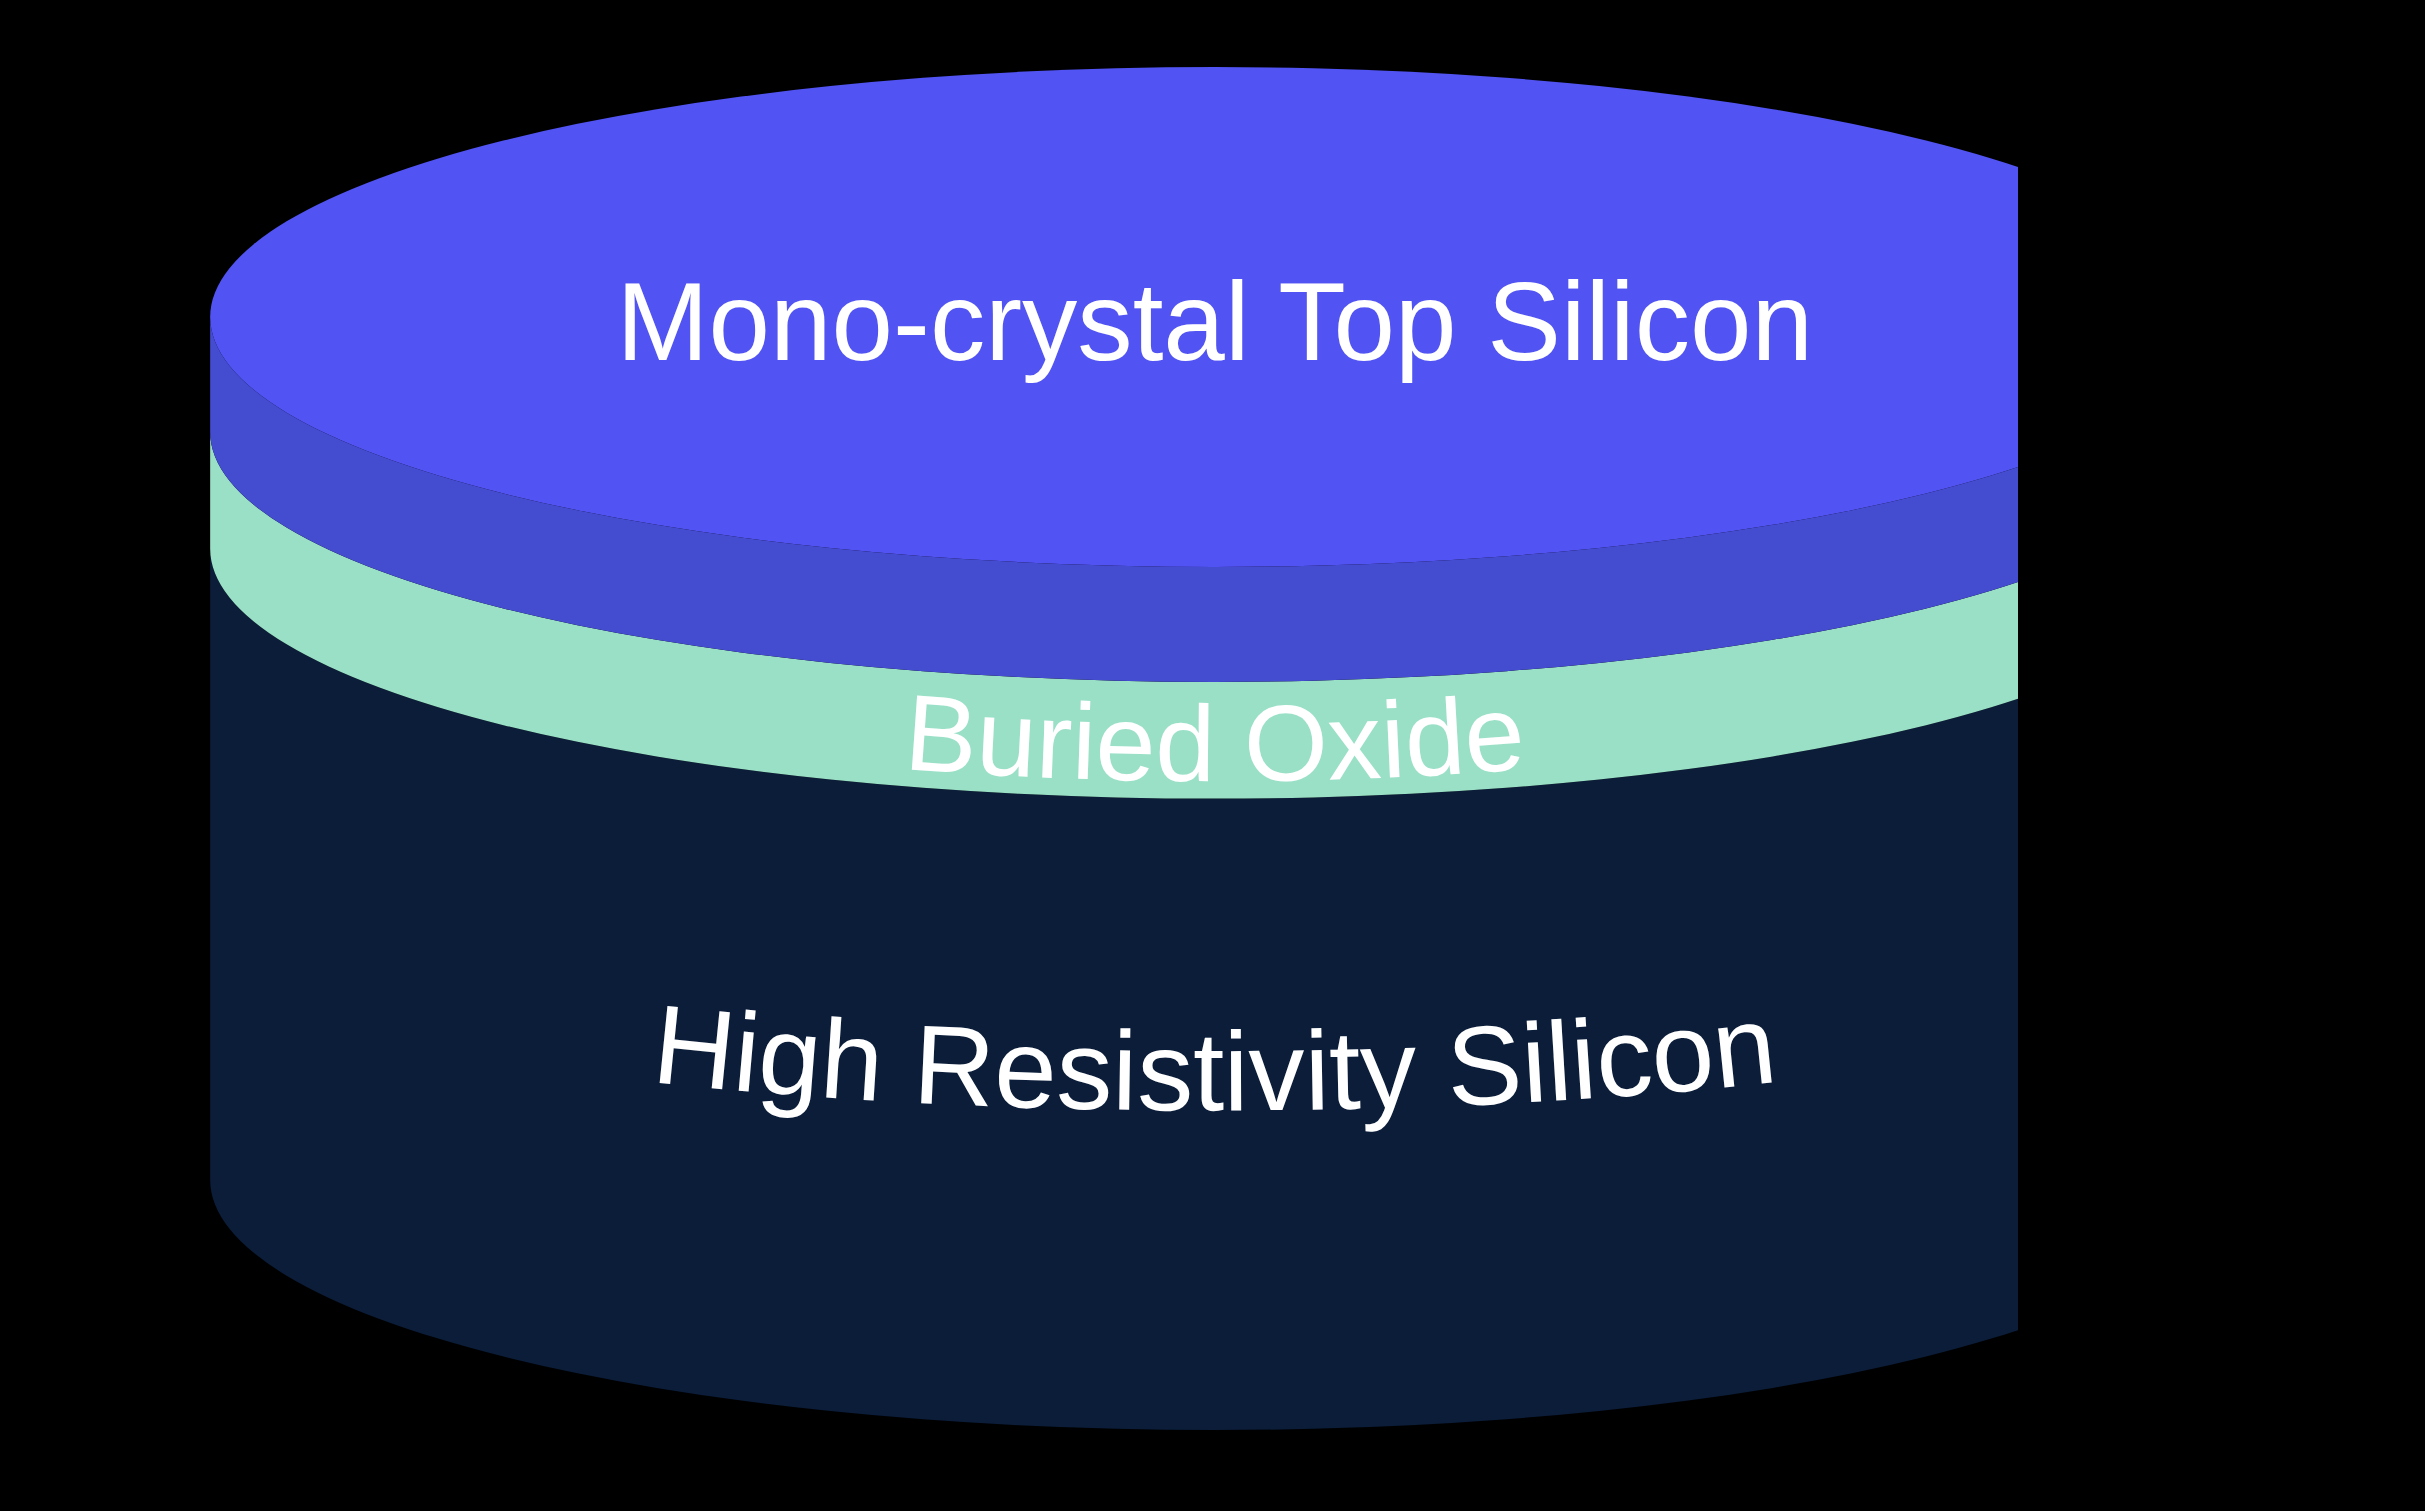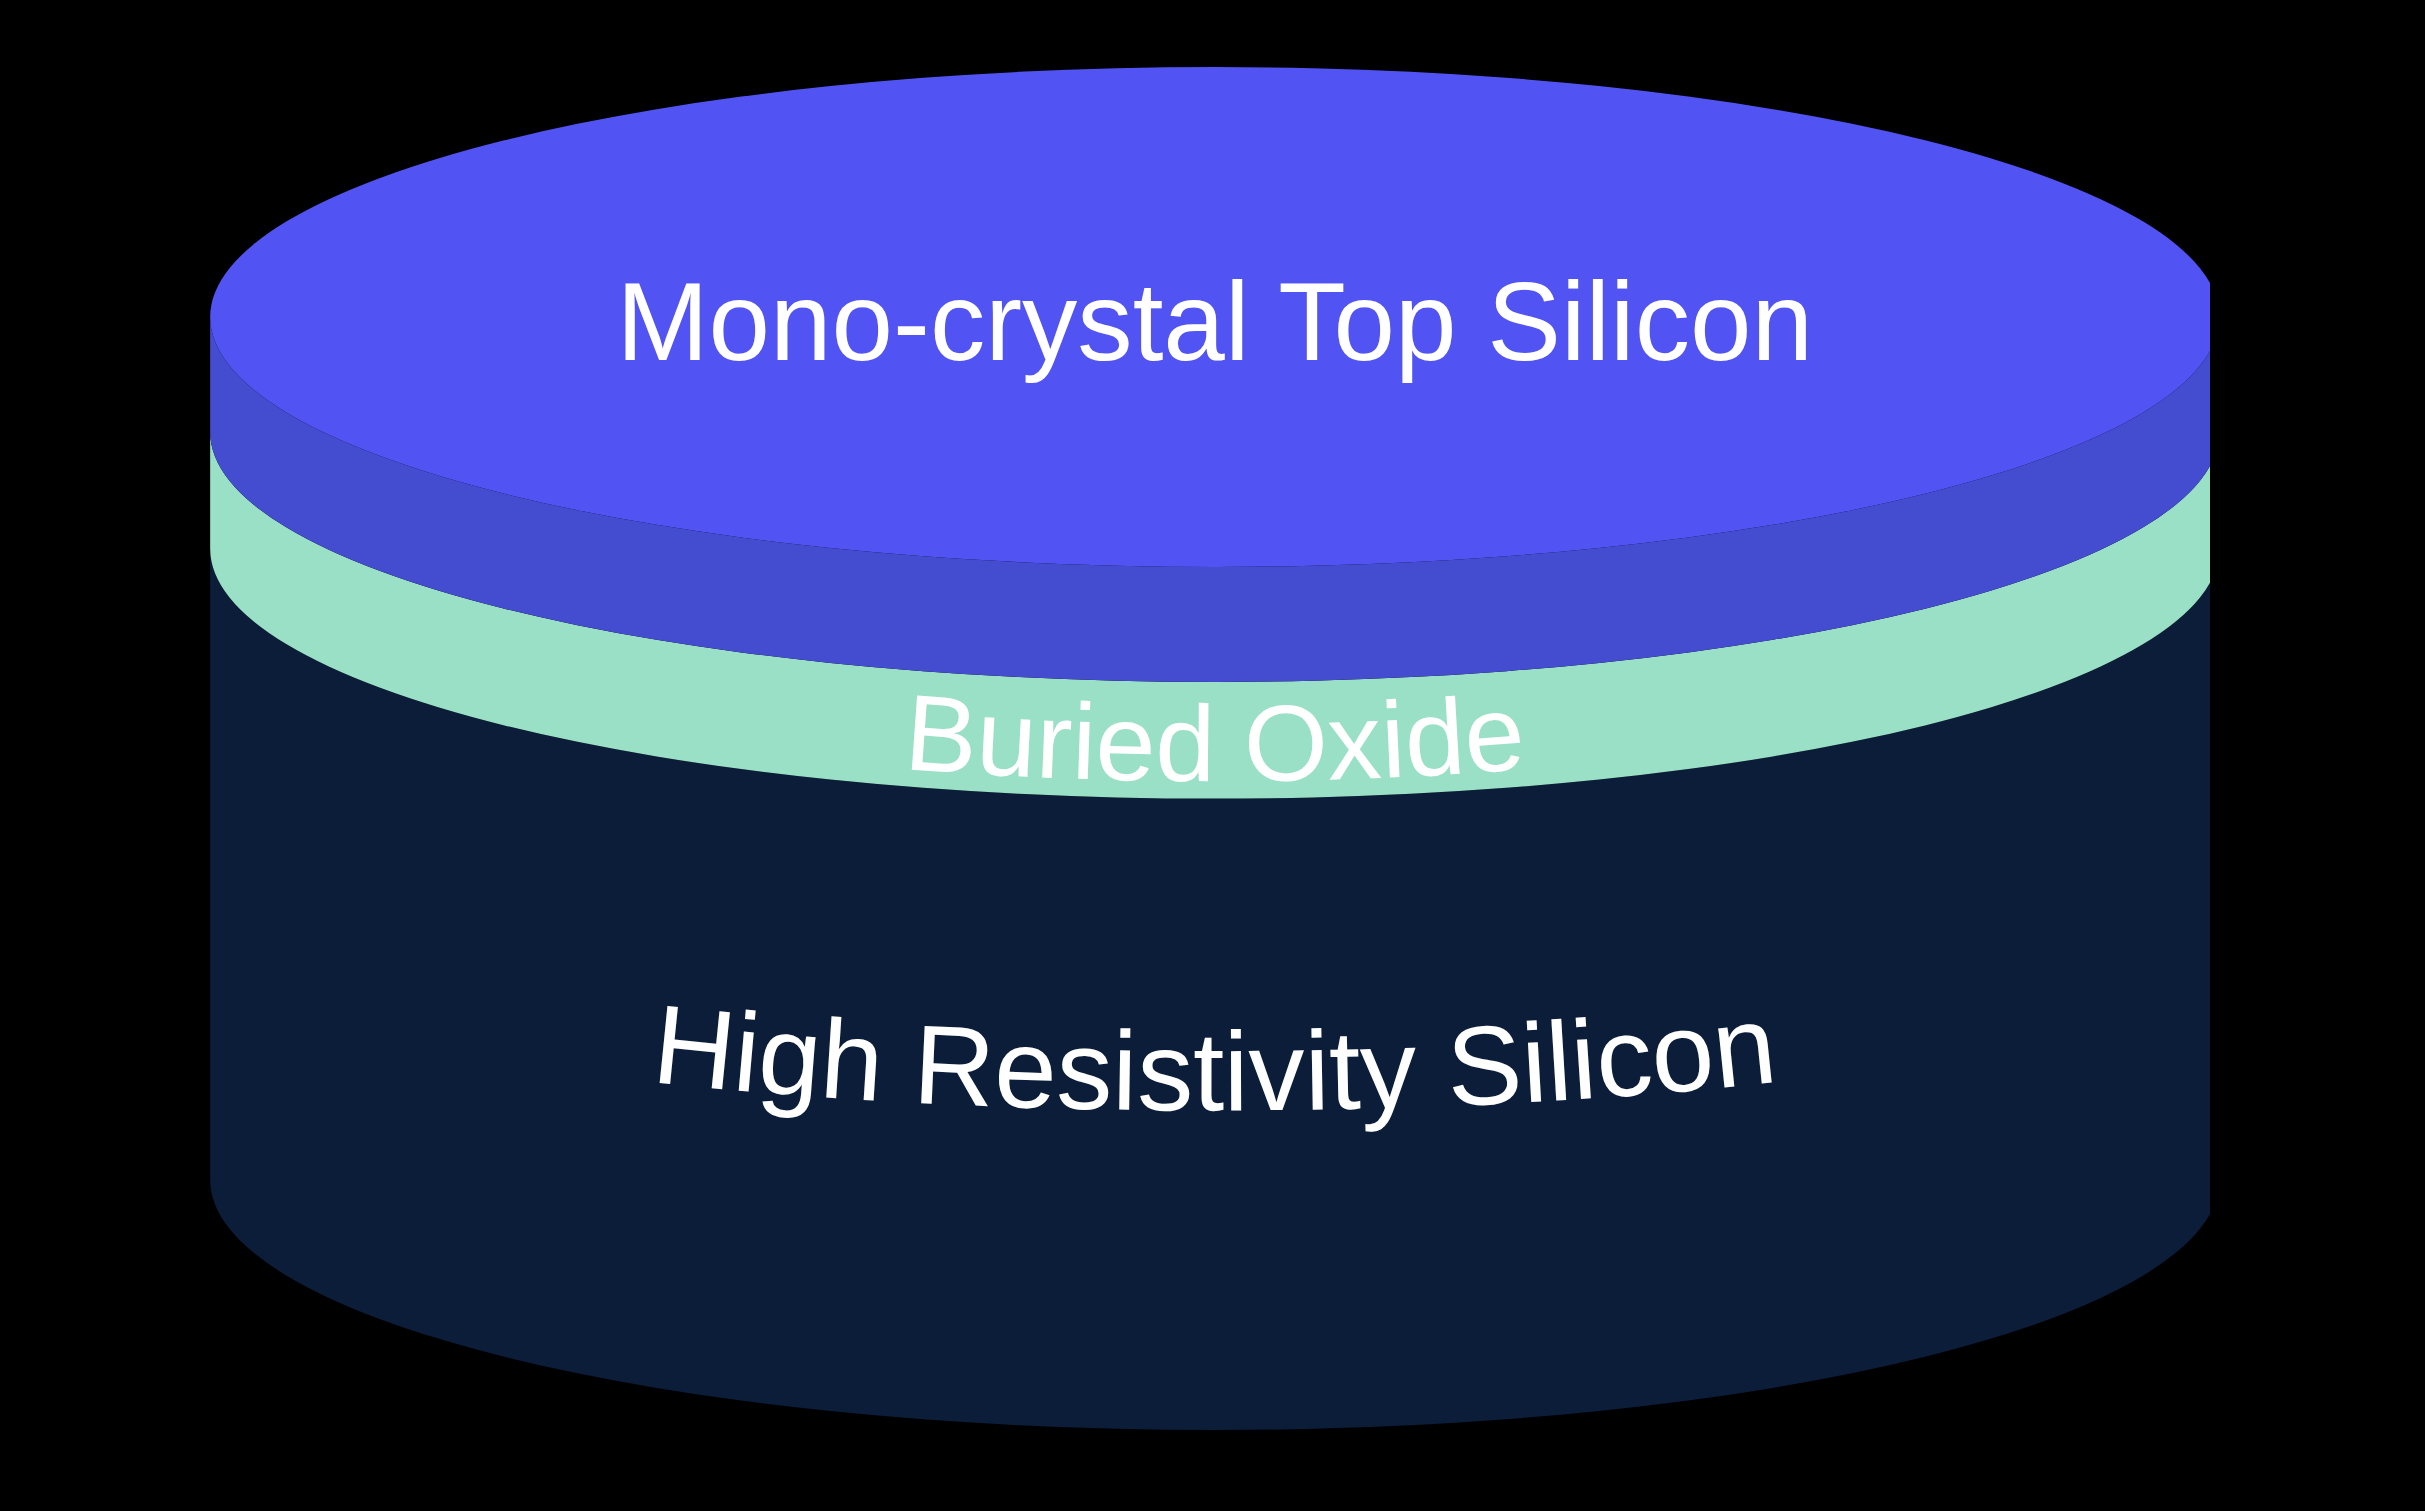--- a/index.html
+++ b/index.html
@@ -2,21 +2,21 @@
 <html style="font-size:14px"><head>
 <meta charset="utf-8">
 <style>
   html, body {
     margin: 0;
     padding: 0;
     background: #000;
   }
   .stage {
     position: relative;
-    width: 2210px;
+    width: 2018px;
     height: 1511px;
     overflow: hidden;
     font-family: "Liberation Sans", "DejaVu Sans", sans-serif;
   }
   .stage svg {
     position: absolute;
     inset: 0;
     display: block;
   }
   text {

